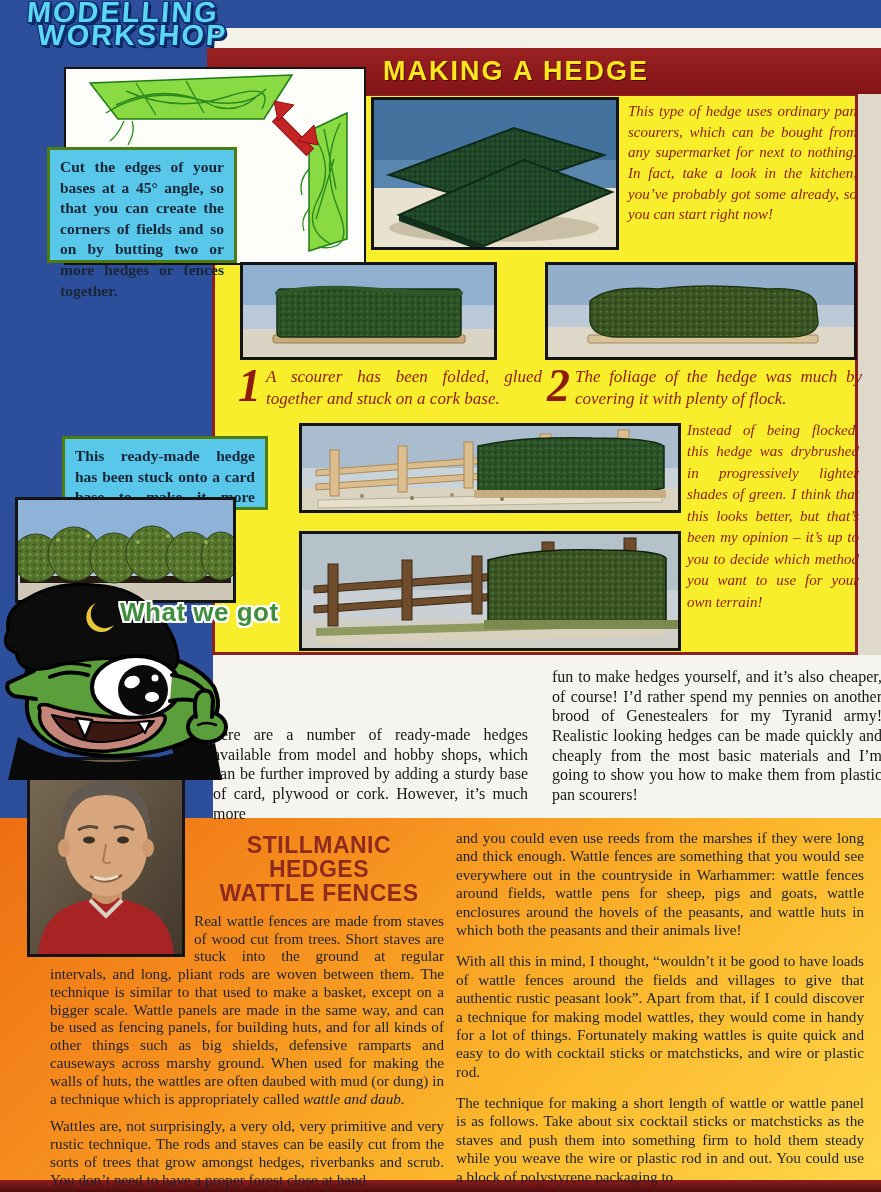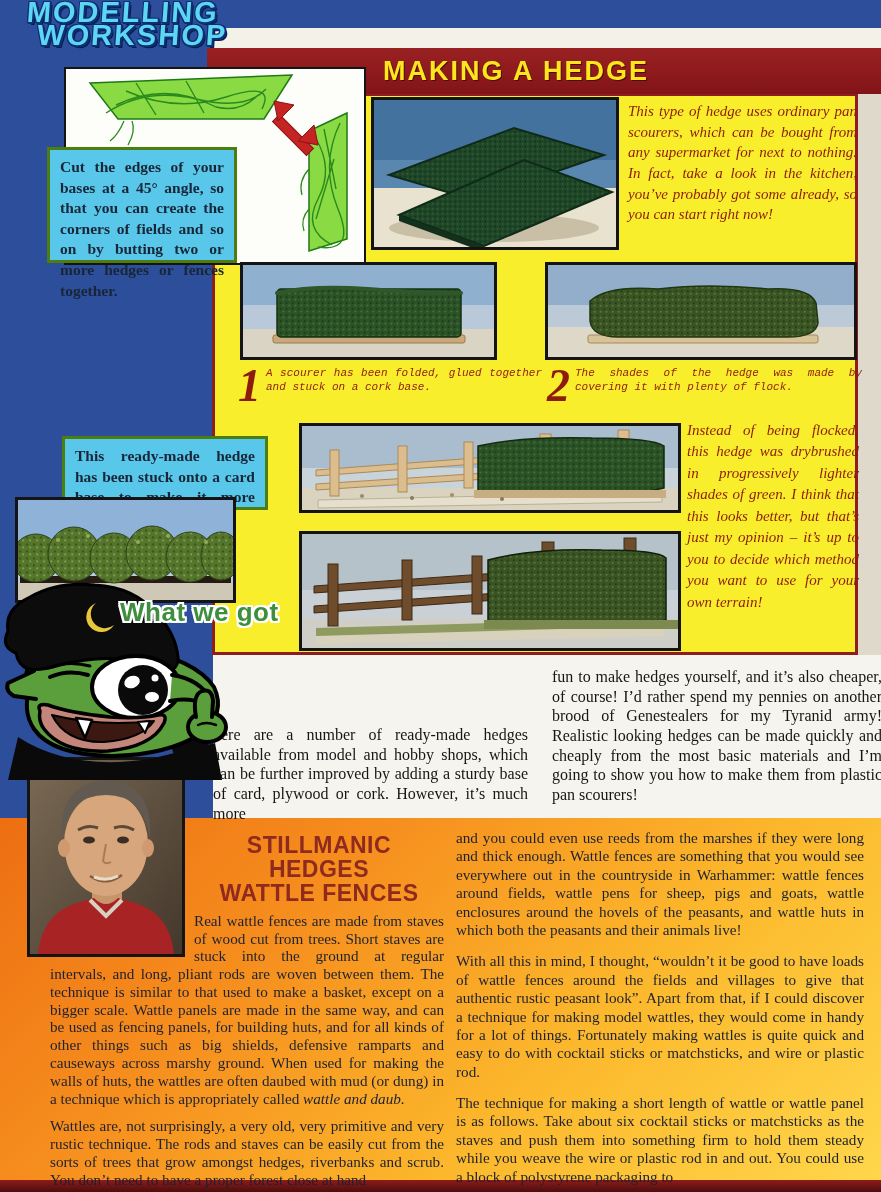--- a/index.html
+++ b/index.html
@@ -47,21 +47,21 @@
   .cyan-2{left:62px;top:436px;width:206px;height:74px;z-index:7;}
 
   .red-italic{position:absolute;color:#8e1c0e;font-style:italic;font-size:15px;line-height:1.38;
         text-align:justify;z-index:5;}
   .note-scourer{left:628px;top:101px;width:229px;}
   .note-drybrush{left:687px;top:420px;width:172px;line-height:1.43;}
 
   .caption{position:absolute;display:flex;z-index:5;color:#8e1c0e;}
   .cap-num{font-size:46px;font-style:italic;font-weight:bold;line-height:0.85;margin-right:5px;
         font-family:"Liberation Serif",serif;}
-  .cap-text{font-style:italic;font-size:11px;line-height:1.3;text-align:justify;font-family:Liberation Mono, monospace;}
+  .cap-text{font-style:italic;font-size:17px;line-height:1.3;text-align:justify;}
   .cap-1{left:238px;top:366px;width:304px;}
   .cap-2{left:547px;top:366px;width:315px;}
 
   
   .hedges-banner{position:absolute;left:212px;top:677px;width:316px;height:40px;z-index:5;
         background:linear-gradient(#7d1515,#a32222 35%,#8a1a1a);display:flex;align-items:center;justify-content:center;}
   .hedges-banner span{font-family:"Liberation Sans",sans-serif;font-weight:bold;font-size:24px;
         letter-spacing:3px;color:#fcdf26;}
   .hedges-col{position:absolute;font-size:16px;line-height:1.23;text-align:justify;color:#161616;z-index:5;}
   .hedges-left{left:213px;top:725px;width:315px;}
@@ -188,21 +188,21 @@
       <path d="M42 36 Q 60 20 110 24 Q 160 18 220 24 Q 262 22 268 38 L 270 58 Q 268 72 240 72 L 70 72 Q 44 72 42 56 Z" fill="url(#flockB)" stroke="#20360f" stroke-width="1.5"></path>
     </svg>
   </div>
 
   <div class="caption cap-1">
     <div class="cap-num">1</div>
     <div class="cap-text">A scourer has been folded, glued together and stuck on a cork base.</div>
   </div>
   <div class="caption cap-2">
     <div class="cap-num">2</div>
-    <div class="cap-text">The shades of the hedge was made by covering it with plenty of flock.</div>
+    <div class="cap-text">The foliage of the hedge was much by covering it with plenty of flock.</div>
   </div>
 
   <div class="photo" style="left:299px;top:423px;width:382px;height:90px;z-index:6;">
     <svg width="376" height="84" viewBox="0 0 376 84">
       <rect width="376" height="84" fill="#d9d3c0"></rect>
       <rect width="376" height="62" fill="#a9bdce"></rect>
       <rect y="42" width="376" height="20" fill="#c8d3da"></rect>
       <polygon points="16,74 360,66 360,76 16,82" fill="#e6dfcb" stroke="#b8b09a" stroke-width="1"></polygon>
       <g fill="#dcbe8e" stroke="#ab8a58" stroke-width="1">
         <polygon points="14,44 200,30 200,36 14,50"></polygon>
@@ -235,21 +235,21 @@
         <rect x="100" y="26" width="10" height="60"></rect>
         <rect x="170" y="22" width="10" height="58"></rect>
         <rect x="240" y="8" width="12" height="14"></rect>
         <rect x="322" y="4" width="12" height="14"></rect>
       </g>
       <path d="M186 26 Q 230 14 300 16 Q 356 16 364 24 L 364 86 Q 330 94 252 92 L 186 88 Z" fill="url(#flockB)" stroke="#101f0a" stroke-width="1.5"></path>
       <rect x="182" y="86" width="194" height="9" fill="#7c8a50"></rect>
     </svg>
   </div>
 
-  <div class="red-italic note-drybrush">Instead of being flocked, this hedge was drybrushed in progressively lighter shades of green. I think that this looks better, but that’s just my opinion – it’s up to you to decide which method you want to use for your own terrain!</div>
+  <div class="red-italic note-drybrush">Instead of being flocked, this hedge was drybrushed in progressively lighter shades of green. I think that this looks better, but that’s been my opinion – it’s up to you to decide which method you want to use for your own terrain!</div>
 
   <div class="photo" style="left:15px;top:497px;width:221px;height:106px;z-index:8;">
     <svg width="215" height="100" viewBox="0 0 215 100">
       <rect width="215" height="100" fill="#cfc8b6"></rect>
       <rect width="215" height="82" fill="#8fb2d8"></rect>
       <rect y="52" width="215" height="30" fill="#bccfe2"></rect>
       <rect x="2" y="76" width="211" height="7" fill="#241c12"></rect>
       <g fill="url(#bushp)" stroke="#2e431a" stroke-width="1">
         <ellipse cx="18" cy="58" rx="24" ry="24"></ellipse>
         <ellipse cx="56" cy="54" rx="26" ry="27"></ellipse>

